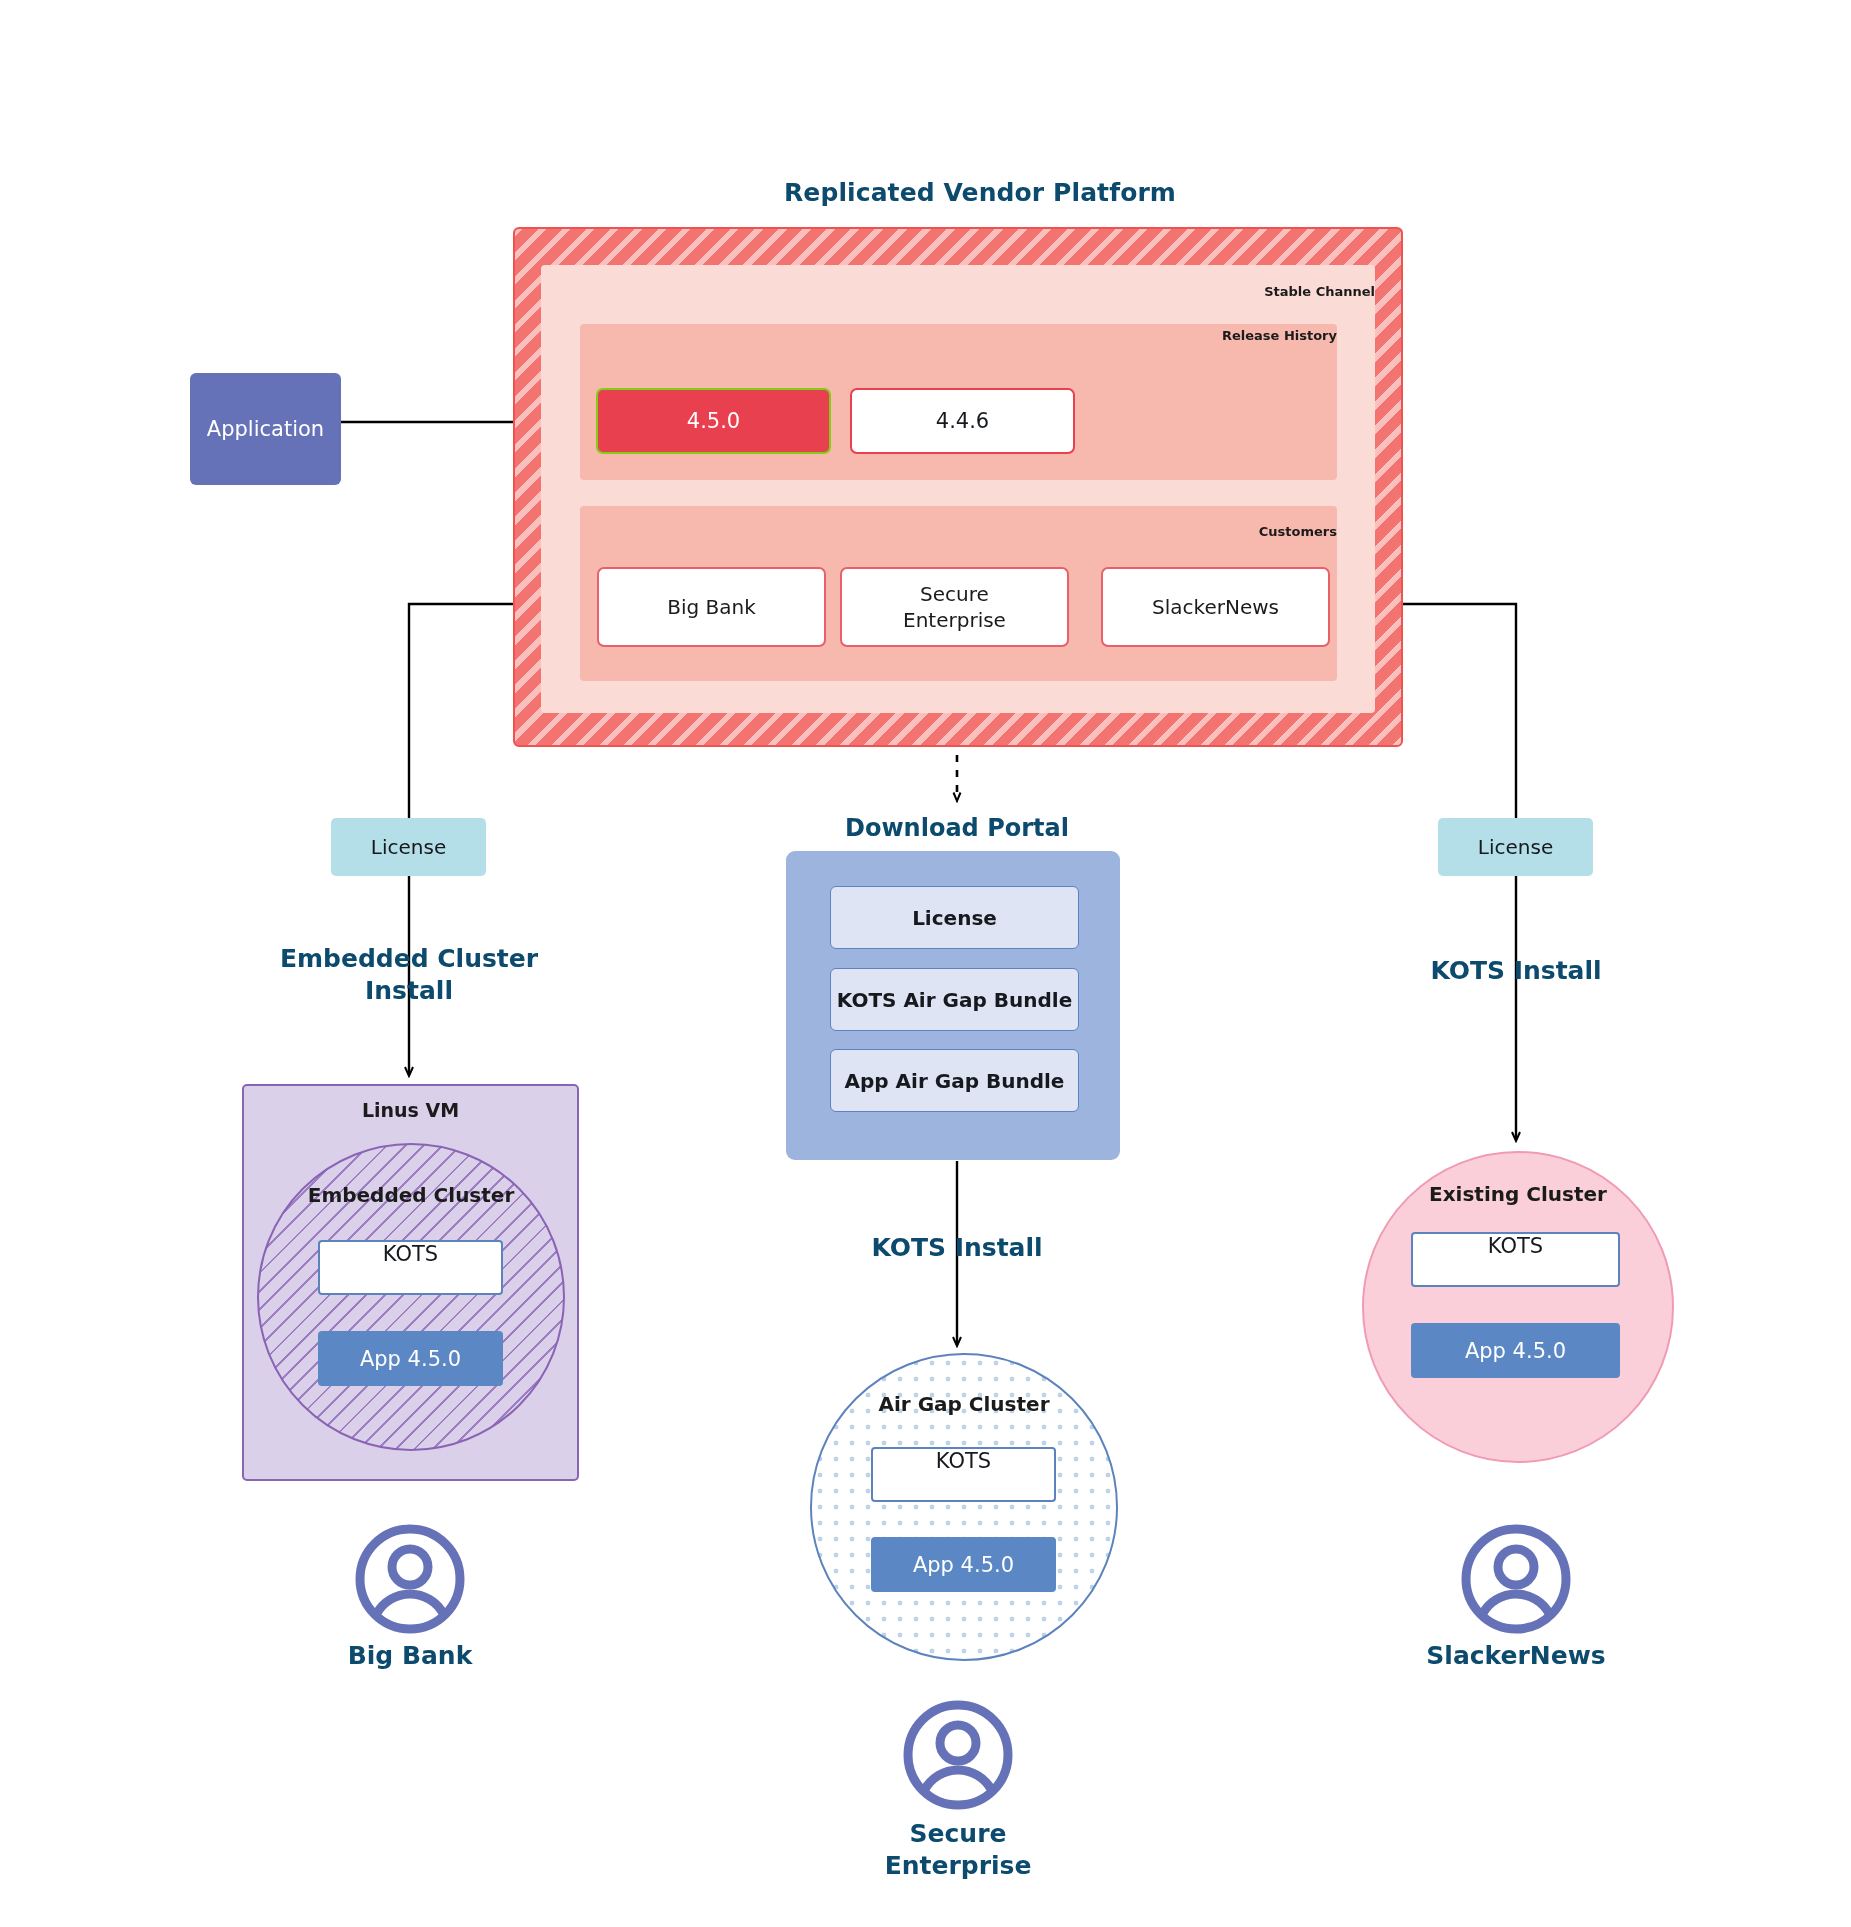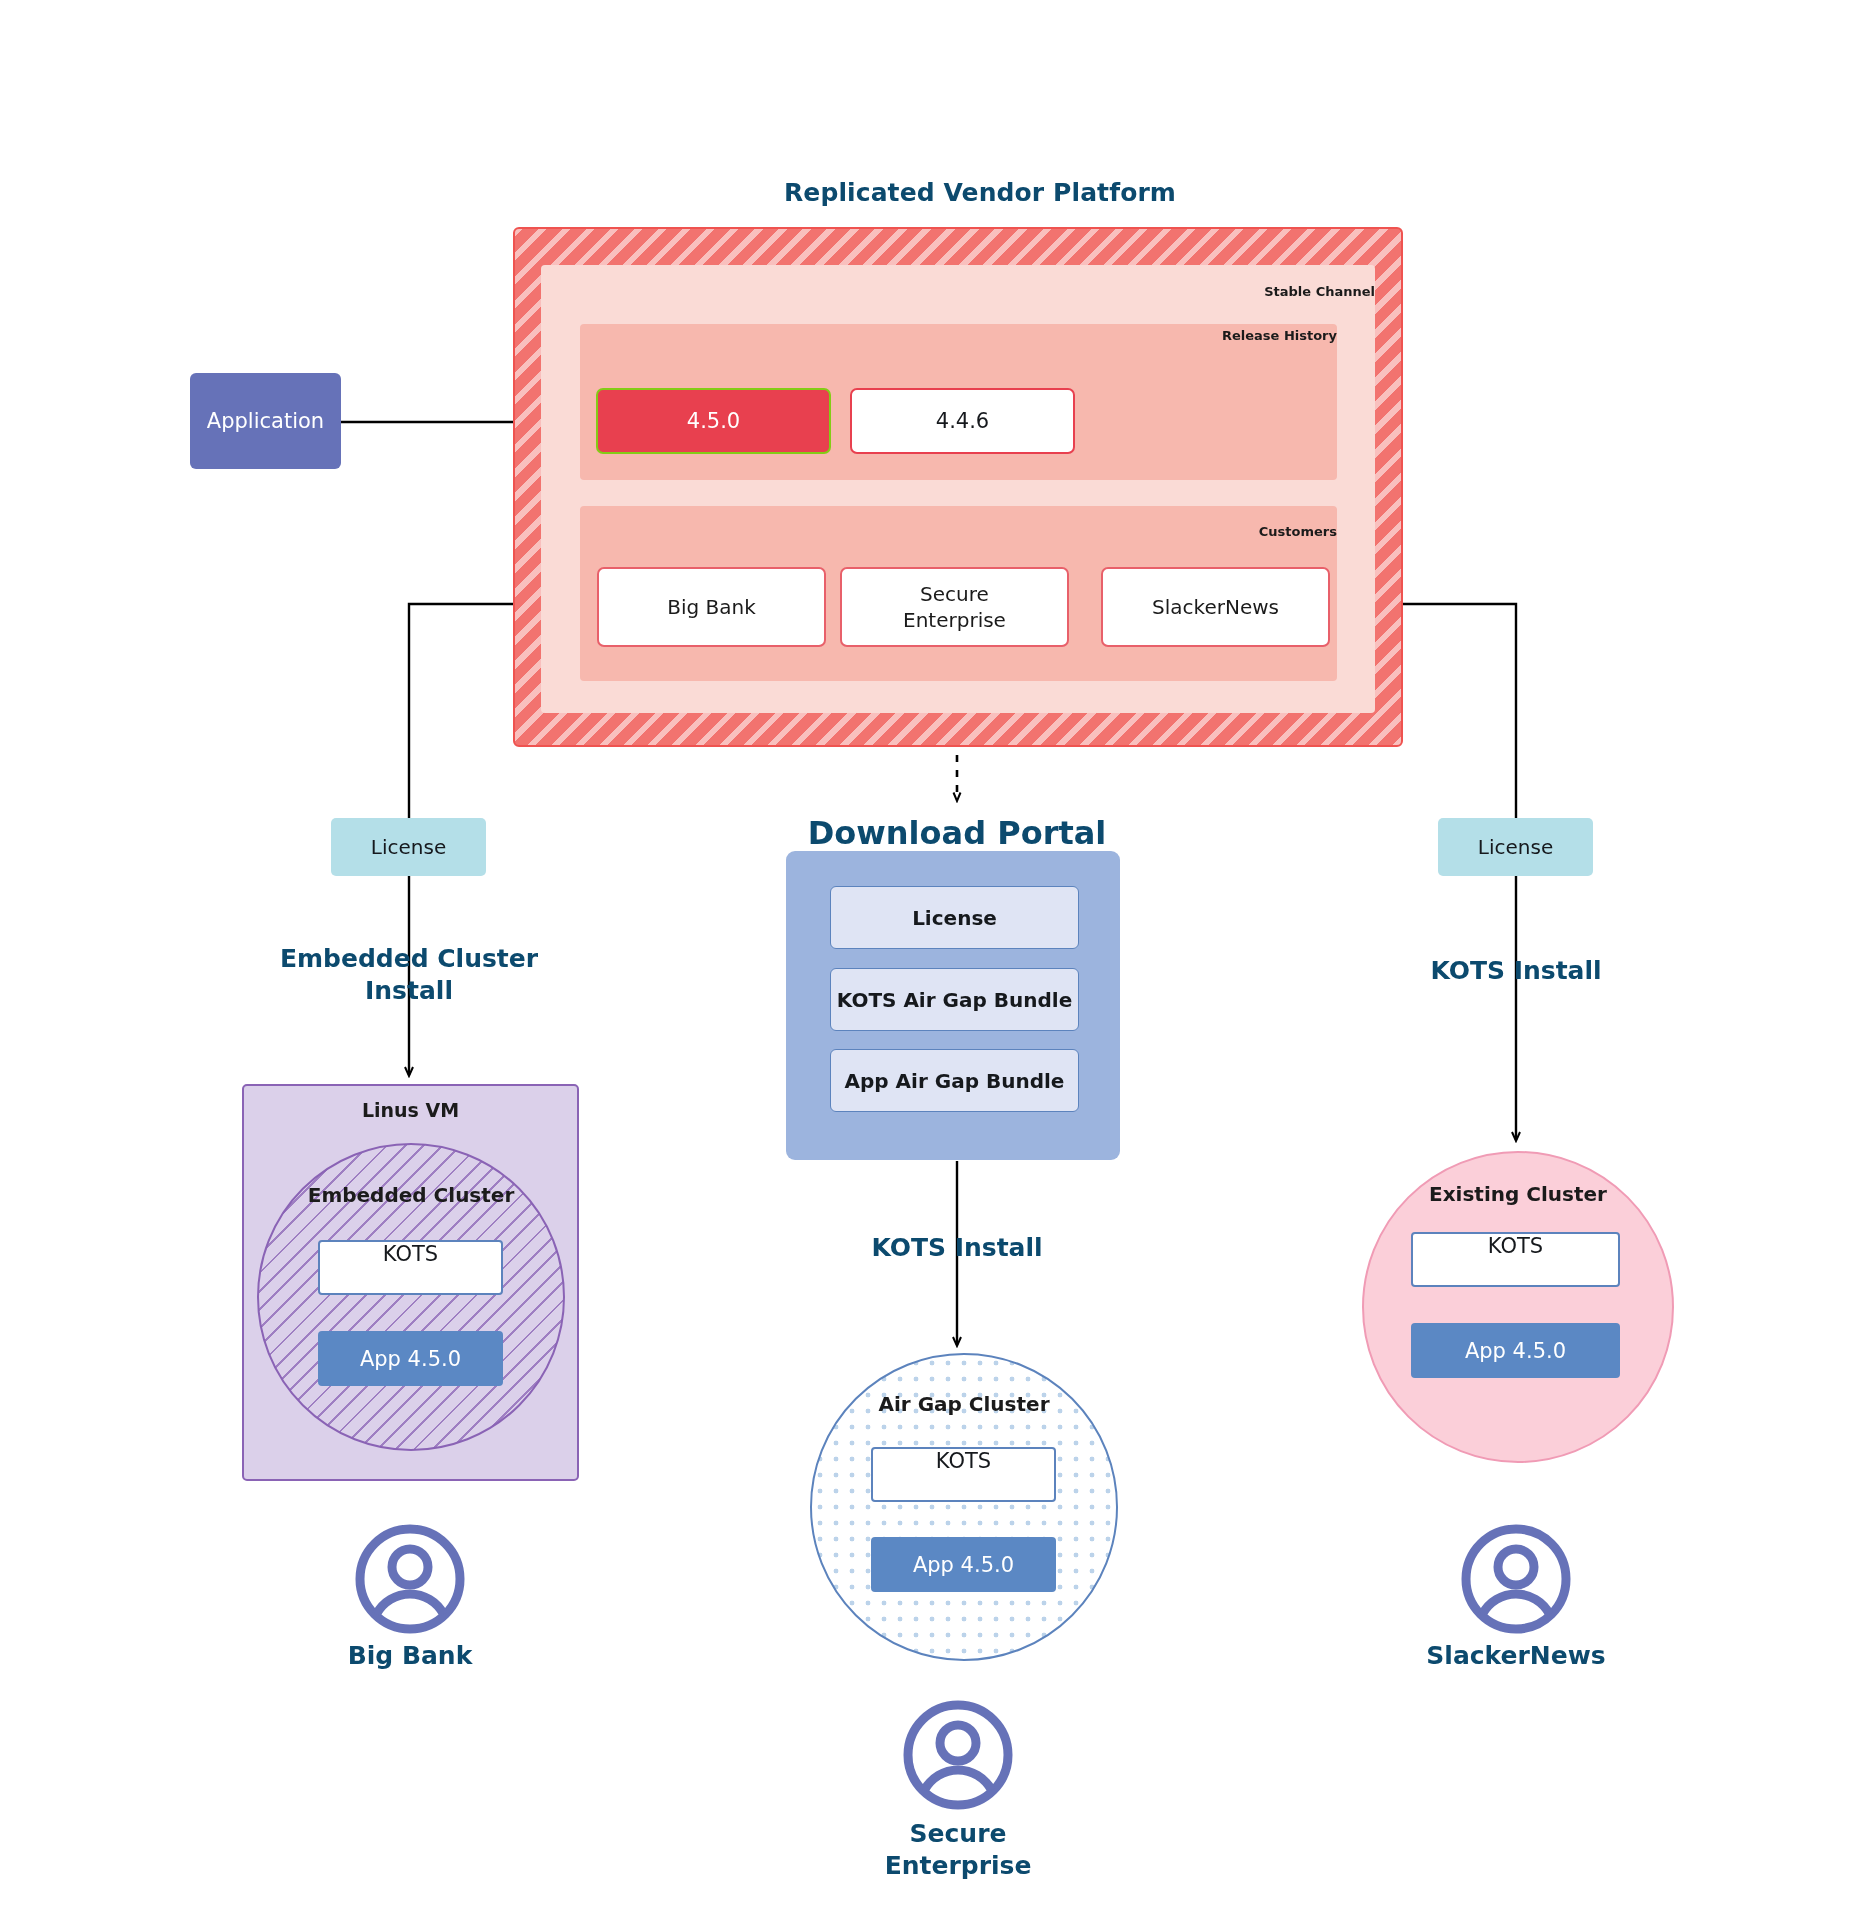--- a/index.html
+++ b/index.html
@@ -27,21 +27,21 @@
     white-space: pre-line;
   }
 
   
   .title-main {
     font-size: 25px;
     font-weight: 700;
     letter-spacing: .1px;
   }
   .title-portal {
-    font-size: 32px;
+    font-size: 24px;
     font-weight: 700;
   }
   .title-install {
     font-size: 25px;
     font-weight: 700;
   }
   .title-person {
     font-size: 25px;
     font-weight: 700;
   }
@@ -239,21 +239,21 @@
 
     <path d="M409,1295 L409,1331" stroke="#000" stroke-width="2.4" fill="none" stroke-dasharray="6 7" marker-end="url(#arrowThin)"></path>
 
     <path d="M964,1501 L964,1537" stroke="#000" stroke-width="2.4" fill="none" stroke-dasharray="6 7" marker-end="url(#arrowThin)"></path>
 
     <path d="M1516,1287 L1516,1323" stroke="#000" stroke-width="2.4" fill="none" stroke-dasharray="6 7" marker-end="url(#arrowThin)"></path>
   </svg>
 
   <div class="abs lbl title-main" style="left:680px; top:177px; width:600px;">Replicated Vendor Platform</div>
 
-  <div class="abs app-box" style="left:190px; top:373px; width:151px; height:96px;">
+  <div class="abs app-box" style="left:190px; top:373px; width:151px; height:112px;">
     <span>Application</span>
   </div>
 
   <div class="abs hatch-red" style="left:513px; top:227px; width:890px; height:520px;"></div>
 
   <div class="abs panel-stable" style="left:541px; top:265px; width:834px; height:448px;">
     <div class="panel-head" style="margin-top:19px;">Stable Channel</div>
   </div>
 
   <div class="abs panel-inner" style="left:580px; top:324px; width:757px; height:156px;">

